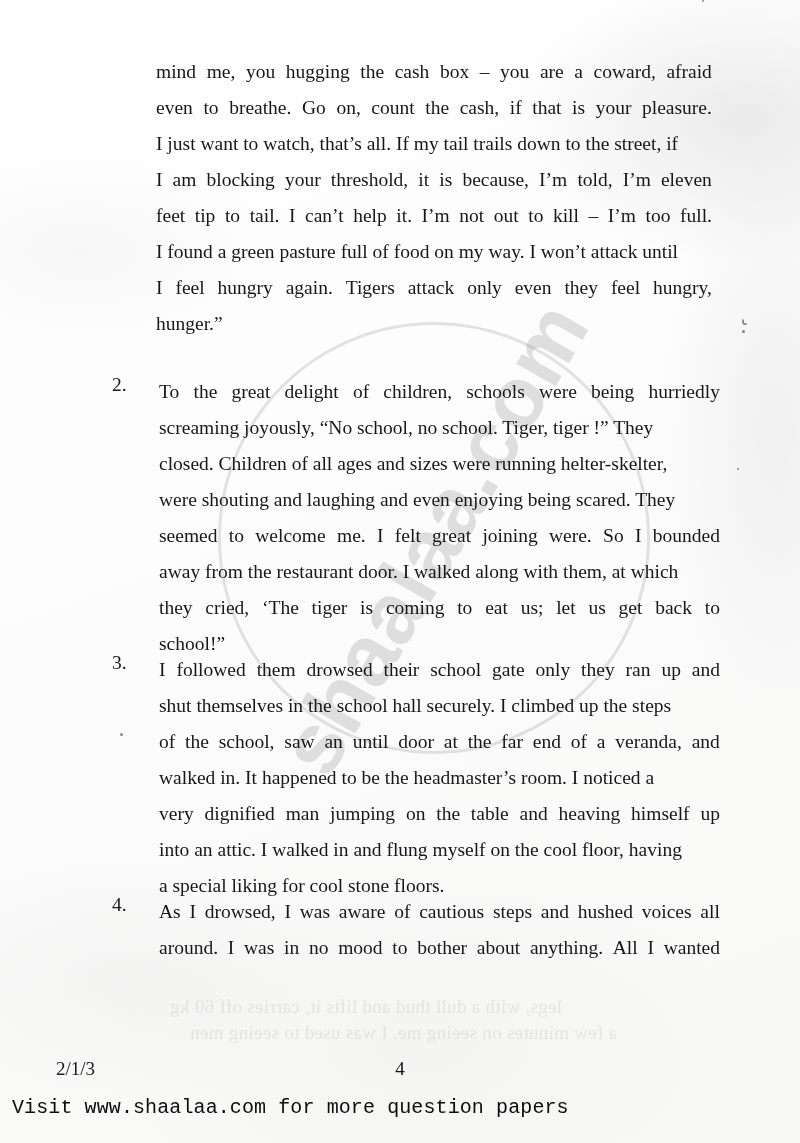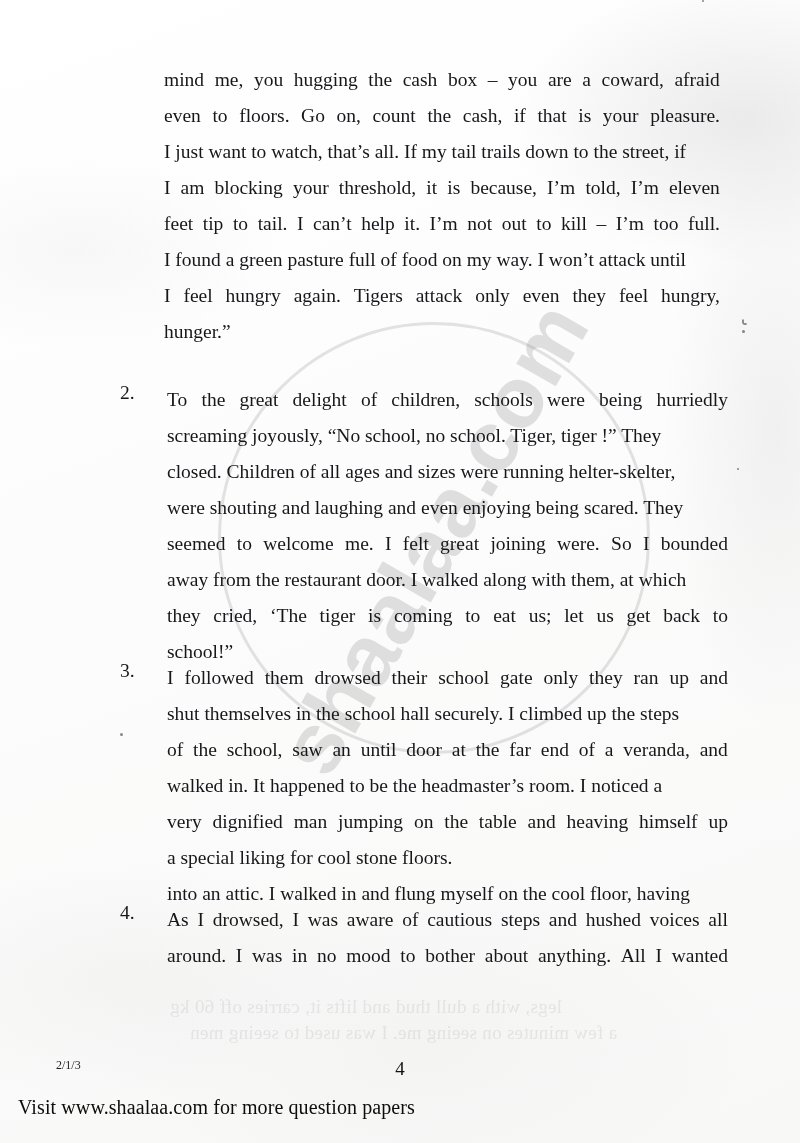--- a/index.html
+++ b/index.html
@@ -75,21 +75,21 @@
   .content {
     position: absolute;
     left: 0;
     top: 0;
     width: 800px;
     z-index: 3;
   }
 
   .para {
     position: relative;
-    margin: 12px;
+    margin: 4px;
     padding: 0;
   }
 
   .lead-para {
     position: absolute;
     left: 152px;
     top: 50px;
     width: 556px;
   }
 
@@ -132,45 +132,45 @@
     left: 0;
     top: 1058px;
     width: 800px;
     height: 34px;
     z-index: 3;
   }
   .footer-code {
     position: absolute;
     left: 56px;
     top: 0;
-    font-size: 12px;
+    font-size: 19px;
     color: #1a1b1d;
   }
   .footer-pageno {
     position: absolute;
     left: 0;
     top: 0;
     width: 800px;
     text-align: center;
     font-size: 19px;
     color: #121315;
   }
 
   .site-strip {
     position: absolute;
     left: 0;
     top: 1096px;
     width: 800px;
     z-index: 4;
   }
   .site-strip .txt {
-    font-family: Liberation Serif, serif;
+    font-family: Liberation Mono, monospace;
     font-size: 20px;
     color: #0d0d0e;
-    padding-left: 18px;
+    padding-left: 12px;
     letter-spacing: 0.1px;
   }
 
   
   .speck {
     position: absolute;
     background: rgba(40,40,40,0.55);
     border-radius: 50%;
     z-index: 2;
     pointer-events: none;
@@ -210,21 +210,21 @@
           <span>–</span>
           <span>you</span>
           <span>are</span>
           <span>a</span>
           <span>coward,</span>
           <span>afraid</span>
         </span>
       <span class="line j">
           <span>even</span>
           <span>to</span>
-          <span>floors.</span>
+          <span>breathe.</span>
           <span>Go</span>
           <span>on,</span>
           <span>count</span>
           <span>the</span>
           <span>cash,</span>
           <span>if</span>
           <span>that</span>
           <span>is</span>
           <span>your</span>
           <span>pleasure.</span>
@@ -375,22 +375,22 @@
             <span>man</span>
             <span>jumping</span>
             <span>on</span>
             <span>the</span>
             <span>table</span>
             <span>and</span>
             <span>heaving</span>
             <span>himself</span>
             <span>up</span>
           </span>
+        <span class="line">into an attic. I walked in and flung myself on the cool floor, having</span>
         <span class="line">a special liking for cool stone floors.</span>
-        <span class="line">into an attic. I walked in and flung myself on the cool floor, having</span>
       </div>
     </div>
 
     <div class="para numbered" style="top:890px;">
       <span class="num">4.</span>
       <div class="ptext">
         <span class="line j">
             <span>As</span>
             <span>I</span>
             <span>drowsed,</span>

